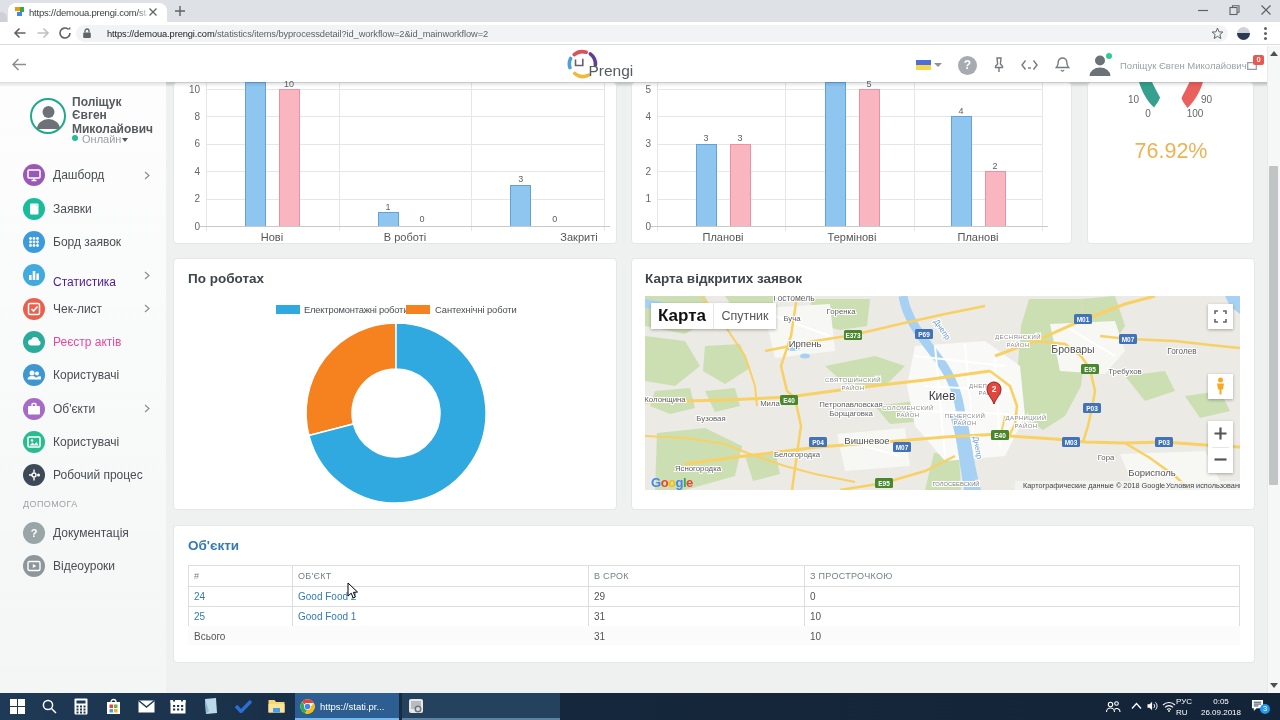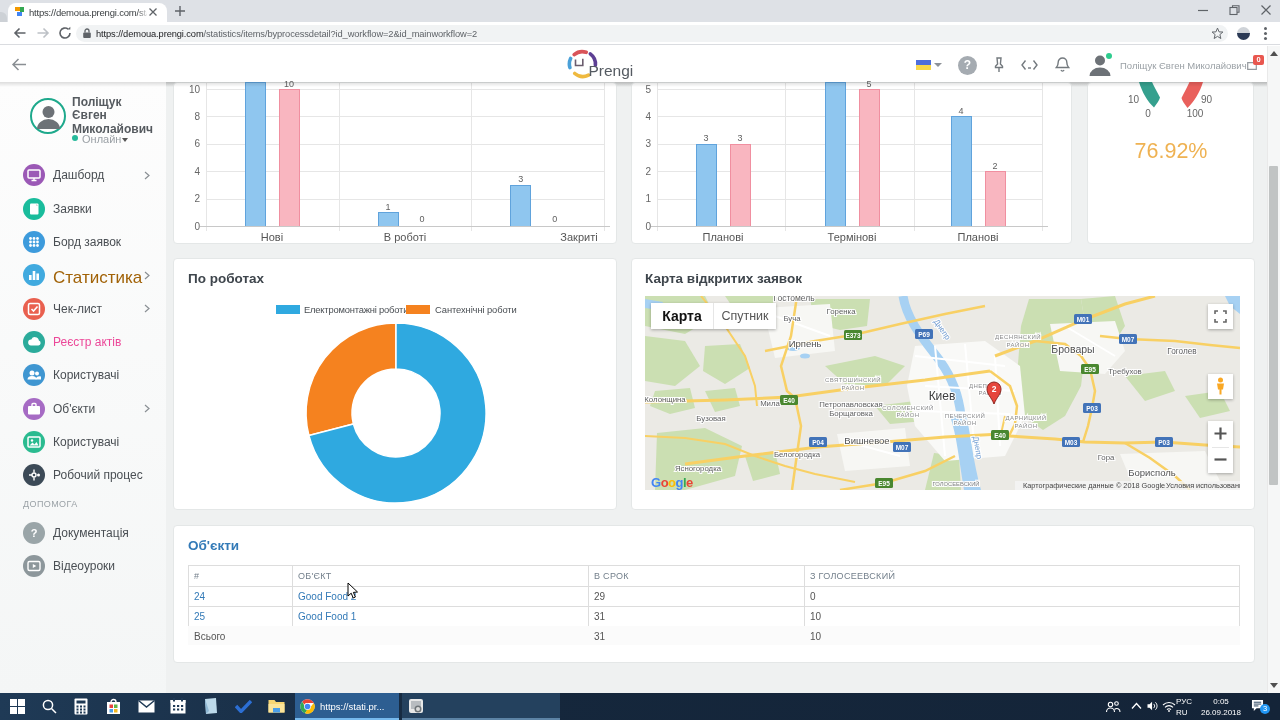--- a/index.html
+++ b/index.html
@@ -40,21 +40,21 @@
   </svg>
 <svg class="a" style="left:58px;top:26px" width="14" height="14" viewBox="0 0 14 14">
     <path d="M12 7 a5 5 0 1 1 -1.8 -3.85" fill="none" stroke="#5f6368" stroke-width="1.6"></path>
     <path d="M12.3 0.8 V3.6 H9.5 Z" fill="#5f6368"></path>
   </svg>
 <div class="a" style="left:76px;top:25px;width:1152px;height:17px;background:#f1f3f4;border-radius:9px"></div>
 <svg class="a" style="left:82px;top:28px" width="10" height="11" viewBox="0 0 10 11">
     <rect x="1.2" y="4.5" width="7.6" height="5.5" rx="1" fill="#5f6368"></rect>
     <path d="M3 4.5 V3 a2 2 0 0 1 4 0 V4.5" fill="none" stroke="#5f6368" stroke-width="1.3"></path>
   </svg>
-<div class="a" style="left:96px;top:29px;font-size:9.3px;letter-spacing:-0.1px;color:#5f6368"><span style="color:#202124">https://demoua.prengi.com</span>/statistics/items/byprocessdetail?id_workflow=2&amp;id_mainworkflow=2</div>
+<div class="a" style="left:107px;top:29px;font-size:9.3px;letter-spacing:-0.1px;color:#5f6368"><span style="color:#202124">https://demoua.prengi.com</span>/statistics/items/byprocessdetail?id_workflow=2&amp;id_mainworkflow=2</div>
 <svg class="a" style="left:1211px;top:27px" width="13" height="13" viewBox="0 0 24 24">
     <path d="M12 2 L14.9 9 L22 9.3 L16.4 14 L18.2 21.3 L12 17.3 L5.8 21.3 L7.6 14 L2 9.3 L9.1 9 Z" fill="none" stroke="#5f6368" stroke-width="1.8"></path>
   </svg>
 <div class="a" style="left:1237px;top:27px;width:13px;height:13px;border-radius:50%;background:linear-gradient(180deg,#cfd3d8 45%,#2b3a55 45%)"></div>
 <div class="a" style="left:1264px;top:27px;width:3px;height:3px;border-radius:50%;background:#5f6368;box-shadow:0 5px 0 #5f6368,0 10px 0 #5f6368"></div>
 <div class="a" style="left:0;top:46px;width:1267px;height:36px;background:#fff"></div>
 <div class="a" style="left:0;top:82px;width:1267px;height:5px;background:linear-gradient(180deg,rgba(0,0,0,0.13),rgba(0,0,0,0))"></div>
 <svg class="a" style="left:11px;top:57px" width="16" height="15" viewBox="0 0 16 15">
     <path d="M15 7.5 H2 M7.5 2 L2 7.5 L7.5 13" fill="none" stroke="#8a8f94" stroke-width="1.5"></path>
   </svg>
@@ -137,21 +137,21 @@
   </svg>
 <div class="a" style="left:53px;top:235px;font-size:12px;color:#4a4f54">Борд заявок</div>
 <div class="a" style="left:23px;top:264px;width:22px;height:22px;border-radius:50%;background:#41aadf"></div>
 <svg class="a" style="left:23px;top:264px" width="22" height="22" viewBox="0 0 22 22">
     <g fill="#fff">
       <rect x="6" y="11" width="2.6" height="5"></rect>
       <rect x="9.7" y="7" width="2.6" height="9"></rect>
       <rect x="13.4" y="9.5" width="2.6" height="6.5"></rect>
     </g>
   </svg>
-<div class="a" style="left:53px;top:268px;font-size:17px;color:#a16207">Статистика</div>
+<div class="a" style="left:53px;top:275px;font-size:12px;color:#4c1d95">Статистика</div>
 <svg class="a" style="left:144px;top:270.5px" width="6" height="9" viewBox="0 0 6 9">
     <path d="M1 1 L5 4.5 L1 8" fill="none" stroke="#8a8f94" stroke-width="1.2"></path>
   </svg>
 <div class="a" style="left:23px;top:297.5px;width:22px;height:22px;border-radius:50%;background:#e9604f"></div>
 <svg class="a" style="left:23px;top:297.5px" width="22" height="22" viewBox="0 0 22 22">
     <rect x="5.5" y="5.5" width="11" height="11" rx="1.5" fill="none" stroke="#fff" stroke-width="1.5"></rect>
     <path d="M8.5 11 l2 2 l4 -4.5" fill="none" stroke="#fff" stroke-width="1.6"></path>
   </svg>
 <div class="a" style="left:53px;top:301.5px;font-size:12px;color:#4a4f54">Чек-лист</div>
 <svg class="a" style="left:144px;top:304px" width="6" height="9" viewBox="0 0 6 9">
@@ -426,21 +426,21 @@
     <text x="320" y="129" font-family="Liberation Sans,sans-serif" font-size="6" fill="#87888a" letter-spacing="0.4" text-anchor="middle" stroke="#ffffff" stroke-width="2.2" paint-order="stroke" opacity="0.95">РАЙОН</text>
     <text x="295" y="35" font-family="Liberation Sans,sans-serif" font-size="8" fill="#6d9ad1" text-anchor="middle" stroke="#ffffff" stroke-width="2.2" paint-order="stroke" opacity="0.95" transform="rotate(55 295 35)">Днепр</text>
     <text x="330" y="152" font-family="Liberation Sans,sans-serif" font-size="8" fill="#6d9ad1" text-anchor="middle" stroke="#ffffff" stroke-width="2.2" paint-order="stroke" opacity="0.95" transform="rotate(80 330 152)">Днепр</text>
     <path d="M349 108 C346 100.5 342 98.5 342 93 a7 7 0 0 1 14 0 c0 5.5 -4 7.5 -7 15 Z" fill="#e6453c" stroke="#8e2620" stroke-width="1"></path>
     <text x="349" y="96" font-size="8.5" fill="#fff" font-weight="bold" text-anchor="middle" font-family="Liberation Sans,sans-serif">2</text>
     <rect x="370" y="185" width="225" height="9" fill="#f5f5f5" opacity="0.8"></rect>
     <text x="378" y="191.5" font-size="7.3" fill="#454545" font-family="Liberation Sans,sans-serif">Картографические данные © 2018 Google</text>
     <text x="521" y="191.5" font-size="7.3" fill="#454545" font-family="Liberation Sans,sans-serif">Условия использования</text>
   </svg>
 <div class="a" style="left:651px;top:303px;width:125px;height:26px;background:#fff;box-shadow:0 1px 3px rgba(0,0,0,0.3)"></div>
-<div class="a" style="left:651px;top:303px;width:62px;height:26px;font-size:14px;font-weight:bold;color:#111;text-align:center;line-height:26px">Карта</div>
+<div class="a" style="left:651px;top:303px;width:62px;height:26px;font-size:17px;font-weight:bold;color:#111;text-align:center;line-height:26px">Карта</div>
 <div class="a" style="left:713px;top:303px;width:63px;height:26px;font-size:12.5px;color:#565656;text-align:center;line-height:26px;border-left:1px solid #e6e6e6">Спутник</div>
 <div class="a" style="left:1208px;top:304px;width:25px;height:25px;background:#fff;box-shadow:0 1px 3px rgba(0,0,0,0.3)"></div>
 <svg class="a" style="left:1214px;top:310px" width="13" height="13" viewBox="0 0 13 13">
     <path d="M1 4 V1 H4 M9 1 H12 V4 M12 9 V12 H9 M4 12 H1 V9" fill="none" stroke="#666" stroke-width="1.6"></path>
   </svg>
 <div class="a" style="left:1208px;top:374px;width:25px;height:25px;background:#fff;box-shadow:0 1px 3px rgba(0,0,0,0.3)"></div>
 <svg class="a" style="left:1214px;top:377px" width="13" height="19" viewBox="0 0 13 19">
     <circle cx="6.5" cy="3" r="2.5" fill="#f9a825"></circle>
     <path d="M3 6.5 h7 l-1 6 h-1.5 l0 5 h-2 l0 -5 H4 Z" fill="#f9a825"></path>
   </svg>
@@ -460,21 +460,21 @@
 <div class="a" style="left:188px;top:586px;width:1052px;height:1px;background:#ddd"></div>
 <div class="a" style="left:188px;top:606px;width:1052px;height:1px;background:#ddd"></div>
 <div class="a" style="left:188px;top:626px;width:1052px;height:1px;background:#ddd"></div>
 <div class="a" style="left:292px;top:565px;width:1px;height:61px;background:#ddd"></div>
 <div class="a" style="left:588px;top:565px;width:1px;height:61px;background:#ddd"></div>
 <div class="a" style="left:804px;top:565px;width:1px;height:61px;background:#ddd"></div>
 <div class="a" style="left:188px;top:626px;width:1052px;height:19px;background:#fbfbfb"></div>
 <div class="a" style="left:194px;top:571px;font-size:9px;color:#74808c;letter-spacing:0.3px">#</div>
 <div class="a" style="left:298px;top:571px;font-size:9px;color:#74808c;letter-spacing:0.3px">ОБ'ЄКТ</div>
 <div class="a" style="left:594px;top:571px;font-size:9px;color:#74808c;letter-spacing:0.3px">В СРОК</div>
-<div class="a" style="left:810px;top:571px;font-size:9px;color:#74808c;letter-spacing:0.3px">З ГОЛОСЕЕВСКИЙ</div>
+<div class="a" style="left:810px;top:571px;font-size:9px;color:#74808c;letter-spacing:0.3px">З ПРОСТРОЧКОЮ</div>
 <div class="a" style="left:194px;top:591px;font-size:10px;color:#337ab7">24</div>
 <div class="a" style="left:298px;top:591px;font-size:10px;color:#337ab7">Good Food 2</div>
 <div class="a" style="left:594px;top:591px;font-size:10px;color:#555">29</div>
 <div class="a" style="left:810px;top:591px;font-size:10px;color:#555">0</div>
 <div class="a" style="left:194px;top:611px;font-size:10px;color:#337ab7">25</div>
 <div class="a" style="left:298px;top:611px;font-size:10px;color:#337ab7">Good Food 1</div>
 <div class="a" style="left:594px;top:611px;font-size:10px;color:#555">31</div>
 <div class="a" style="left:810px;top:611px;font-size:10px;color:#555">10</div>
 <div class="a" style="left:194px;top:630.5px;font-size:10px;color:#555">Всього</div>
 <div class="a" style="left:594px;top:630.5px;font-size:10px;color:#555">31</div>

